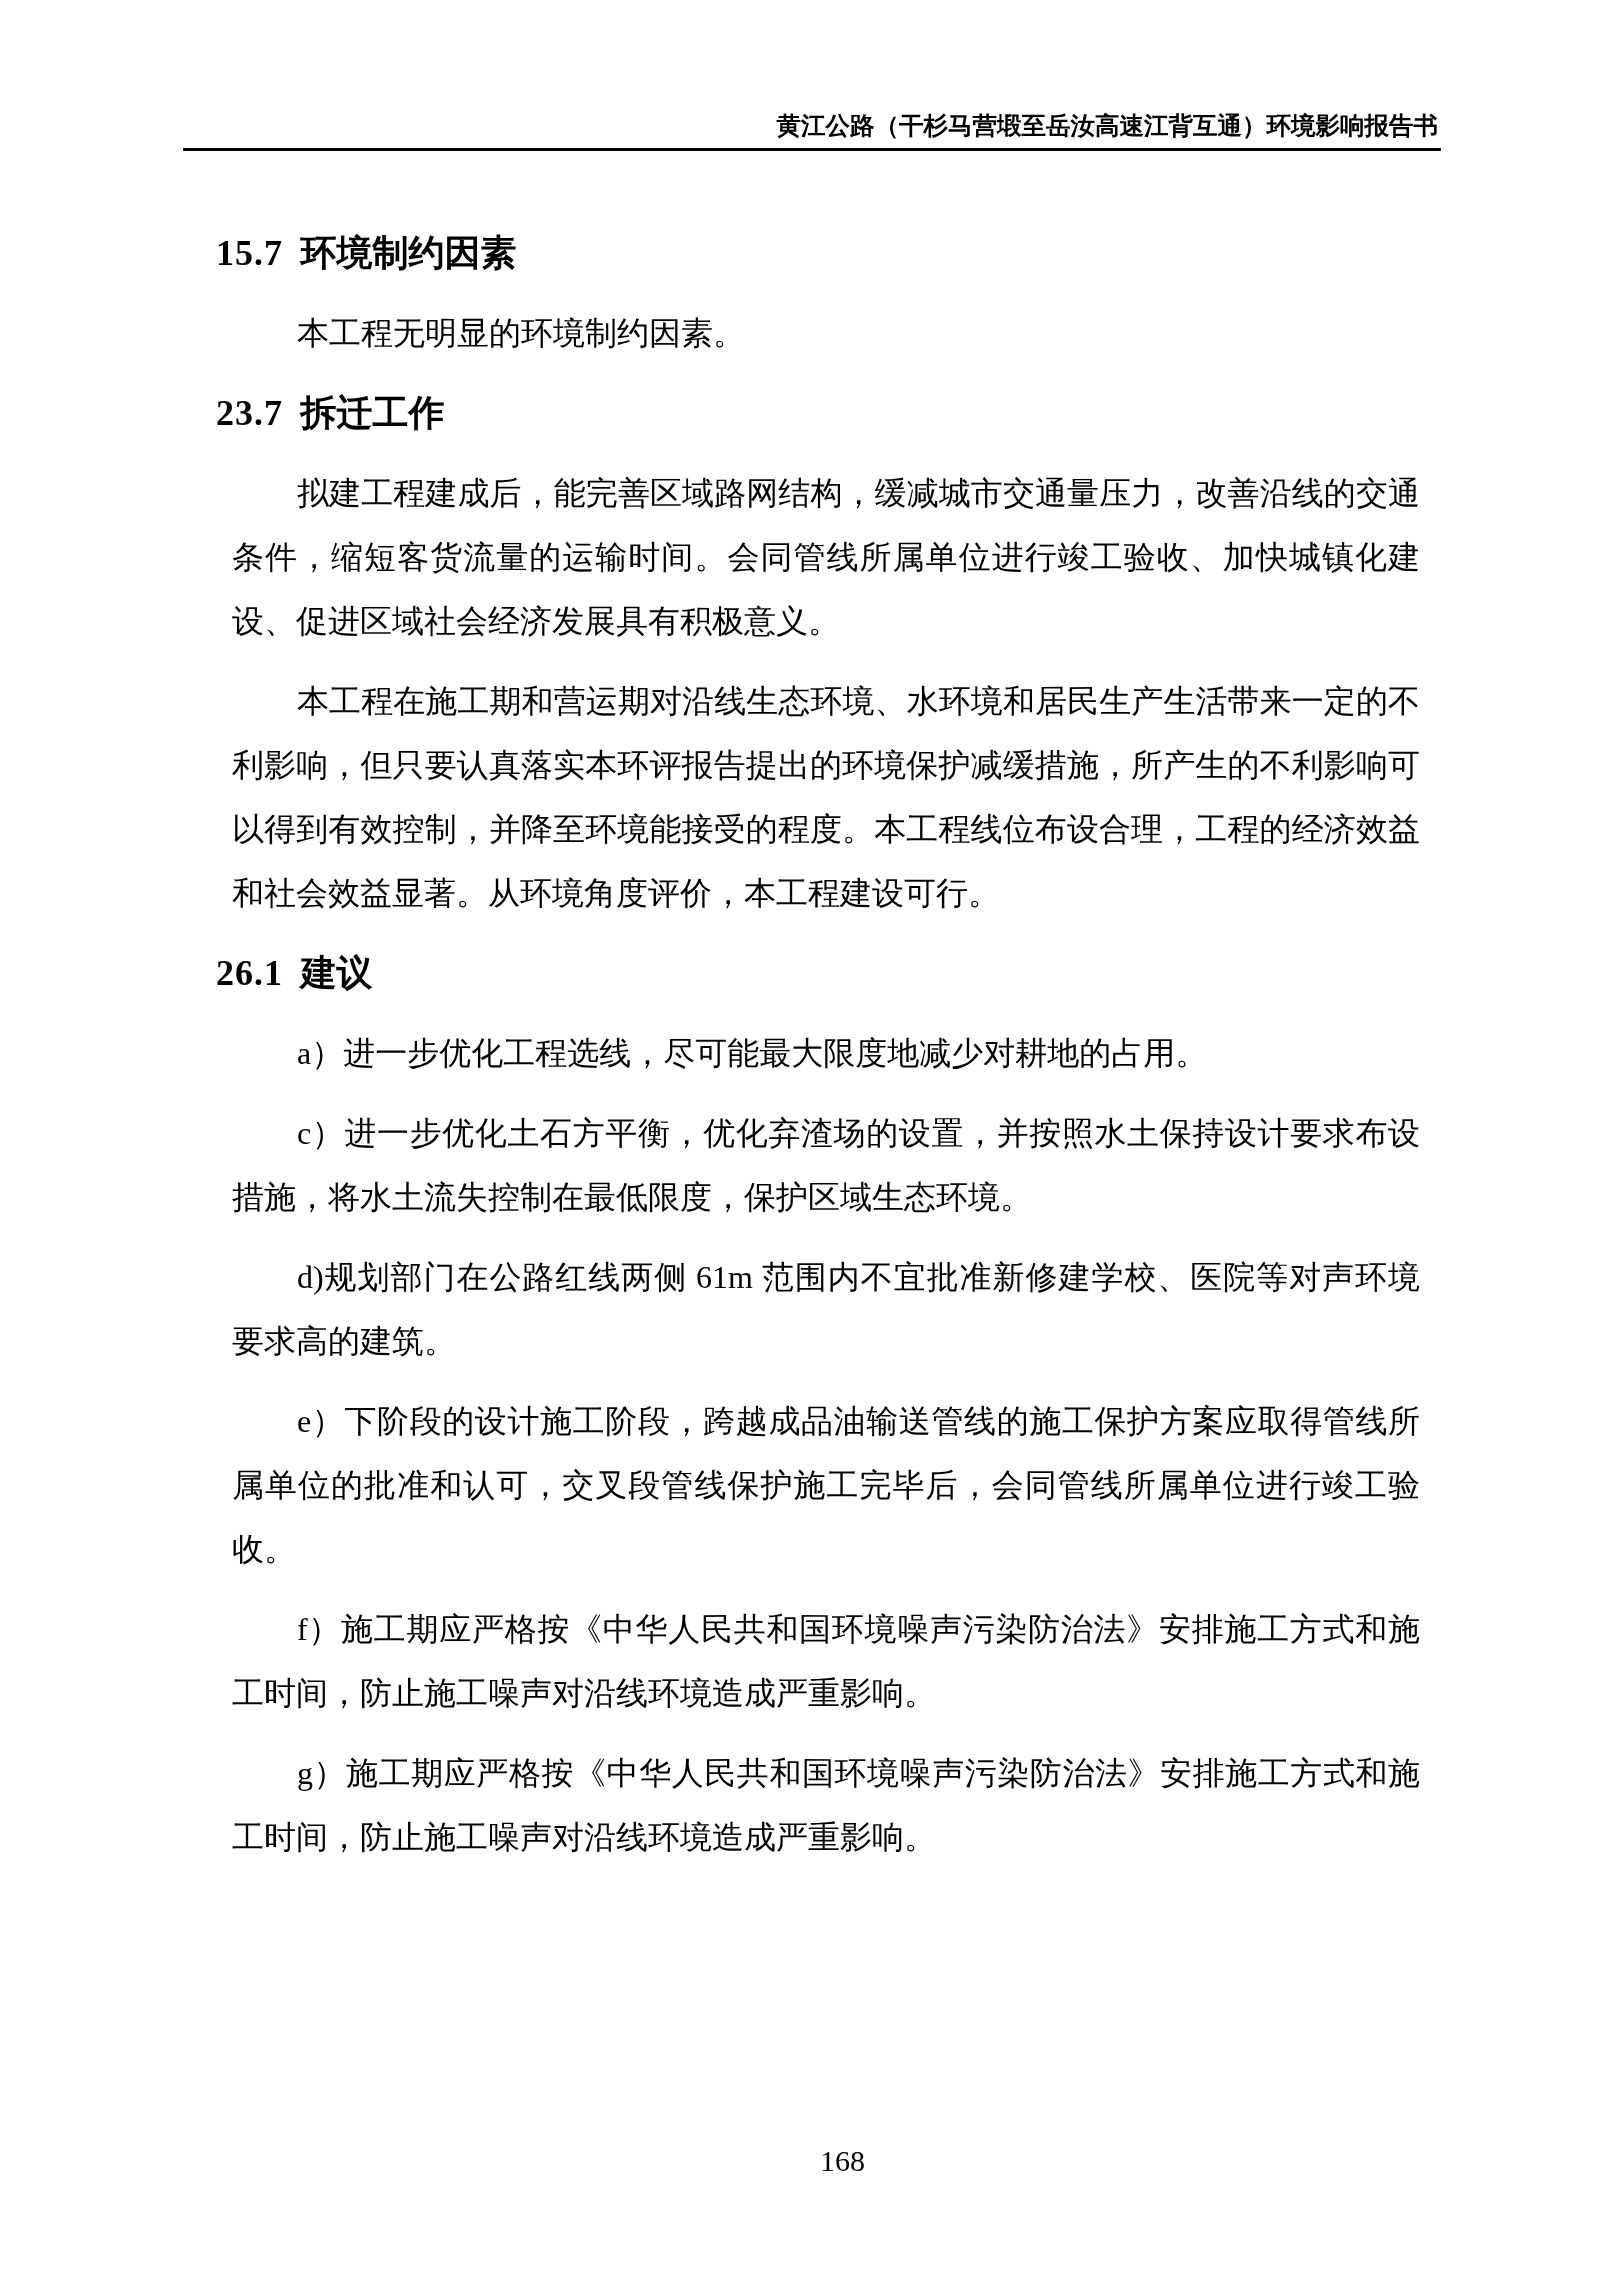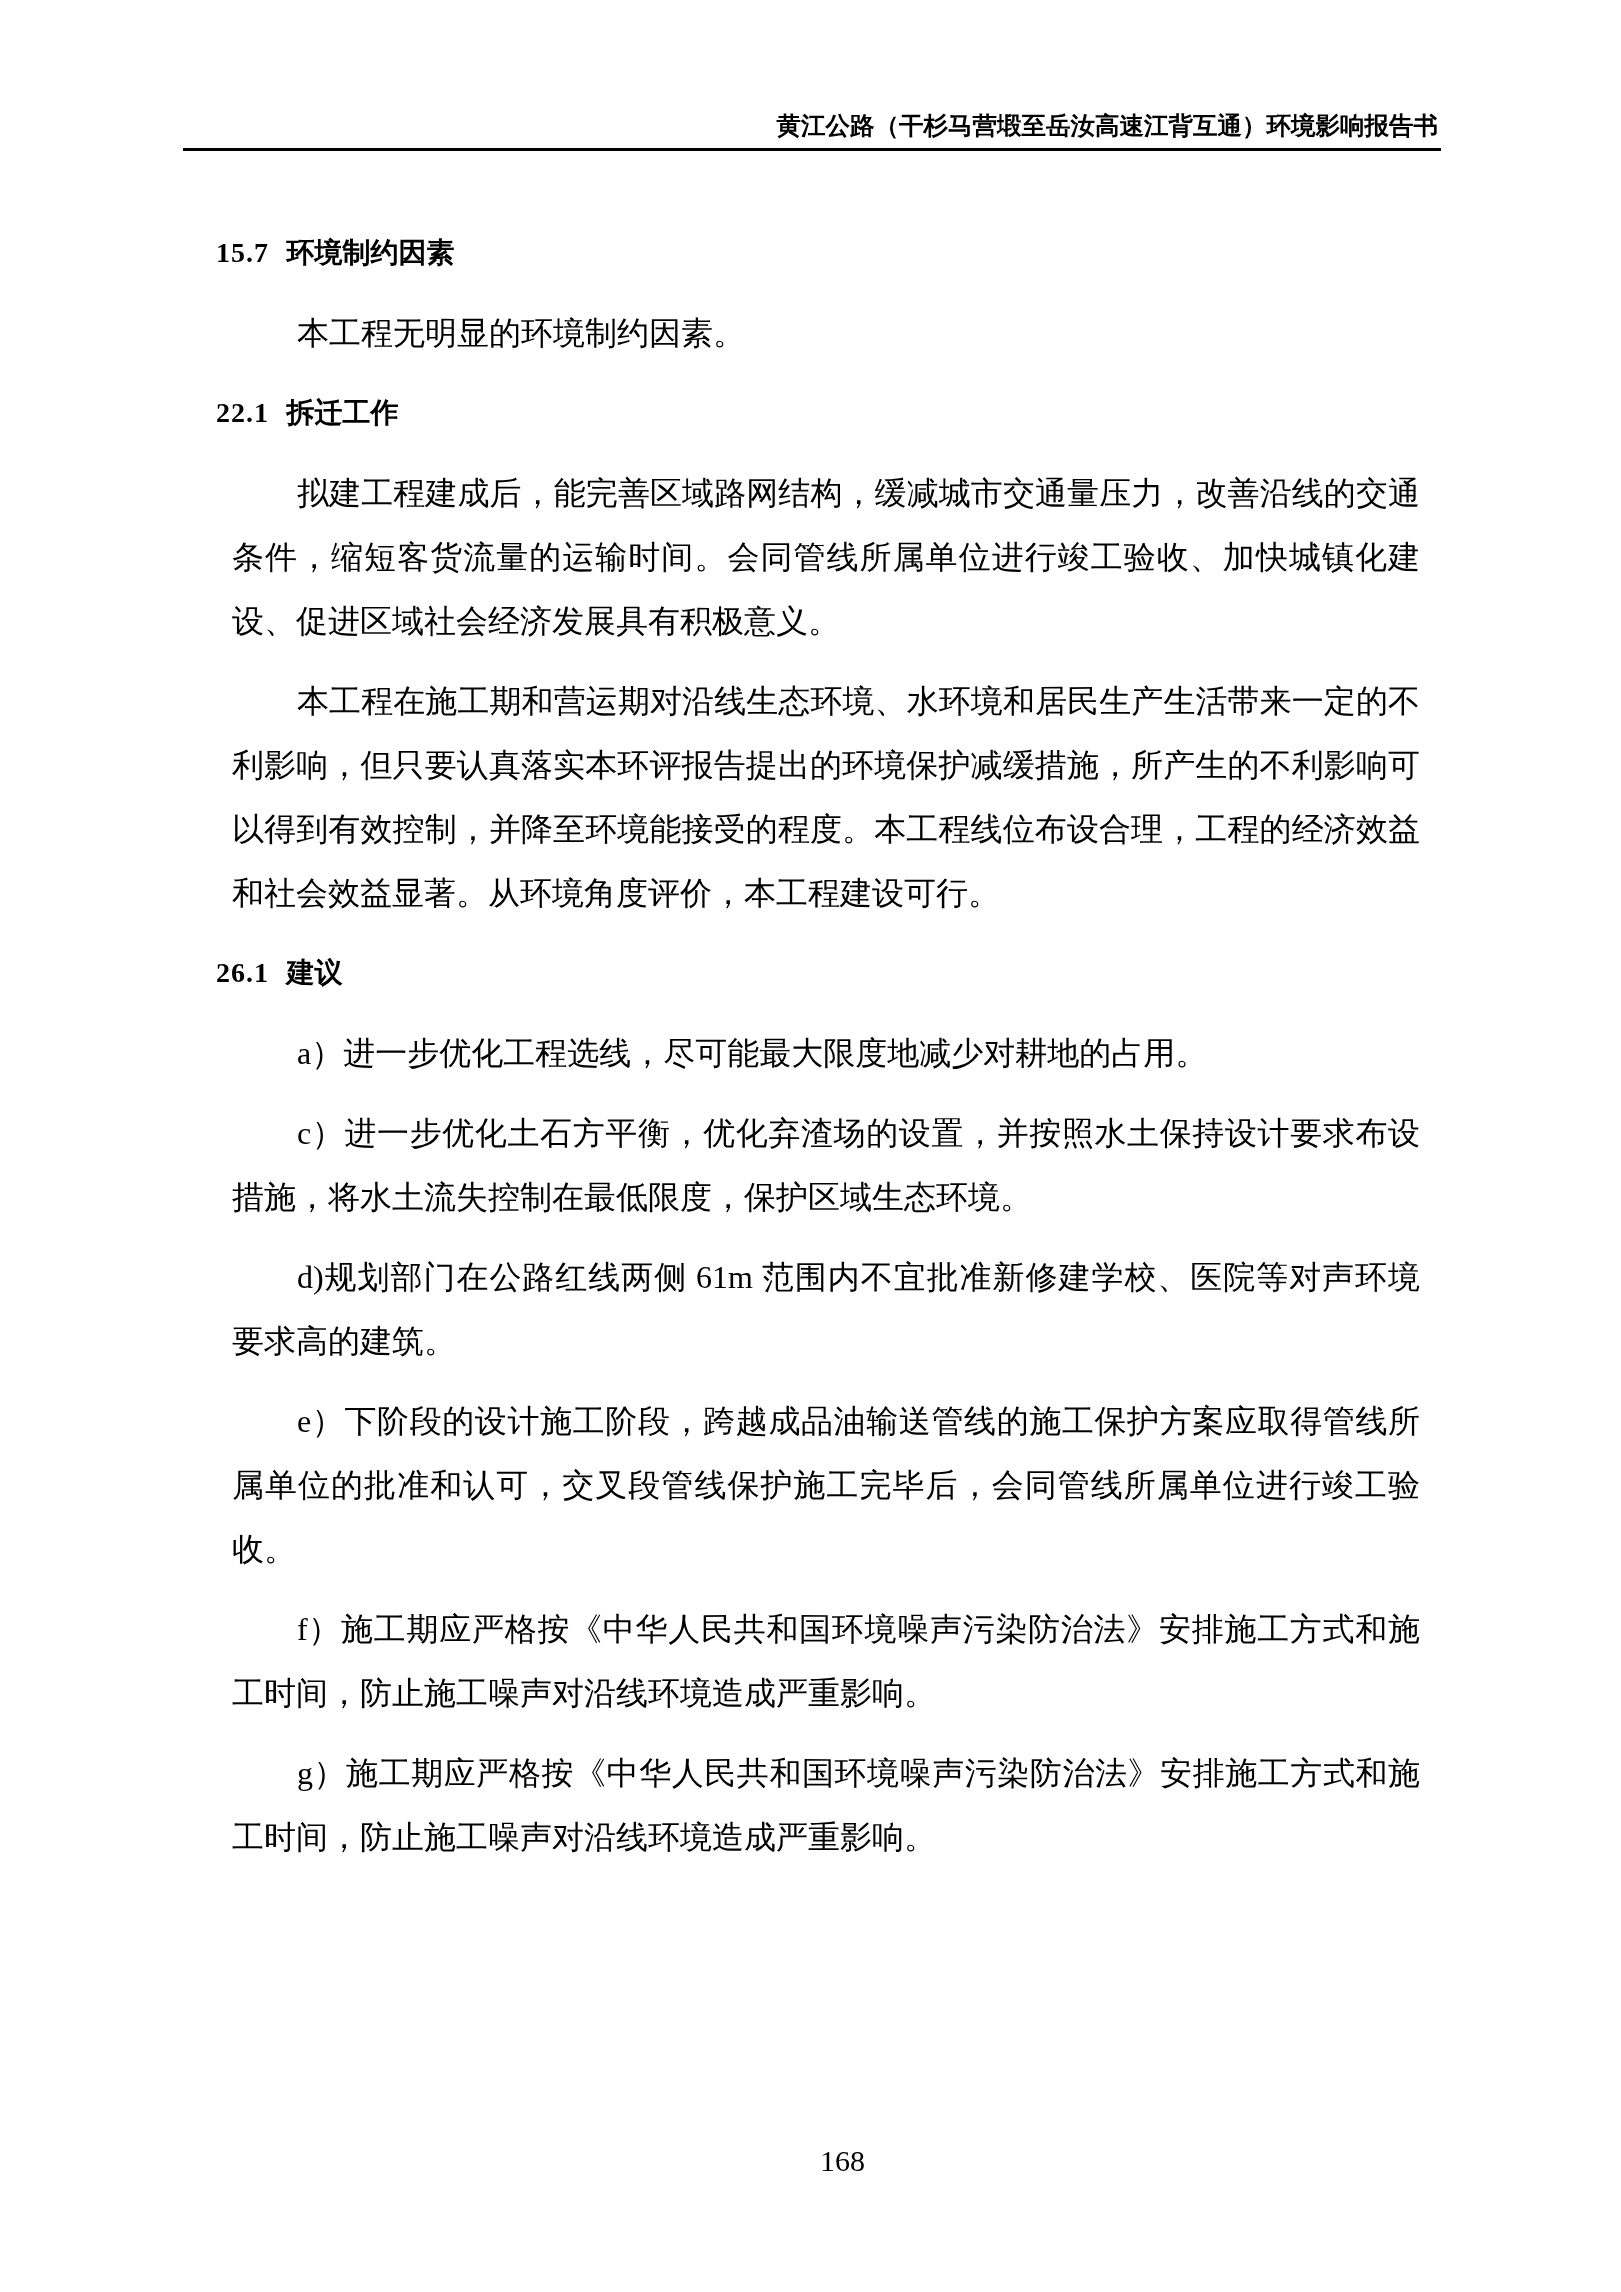--- a/index.html
+++ b/index.html
@@ -37,21 +37,21 @@
   }
   .content {
     position: absolute;
     top: 221px;
     left: 216px;
     width: 1220px;
   }
   .section-heading {
     margin: 0;
     padding: 0;
-    font-size: 28px;
+    font-size: 36px;
     line-height: 64px;
     font-weight: 700;
     font-family: "DejaVu Sans", "Liberation Sans", sans-serif;
     white-space: nowrap;
   }
   .heading-number {
     font-family: "Liberation Serif", "DejaVu Serif", serif;
     margin-right: 17.6px;
     letter-spacing: 1px;
   }
@@ -80,21 +80,21 @@
 
 <div class="page">
   <div class="header">
     <span>黄江公路（干杉马营塅至岳汝高速江背互通）环境影响报告书</span>
   </div>
   <div class="header-rule"></div>
 
   <main class="content" id="content">
       <h2 class="section-heading"><span class="heading-number">15.7</span><span class="heading-title">环境制约因素</span></h2>
       <p class="para">本工程无明显的环境制约因素。</p>
-      <h2 class="section-heading"><span class="heading-number">22.1</span><span class="heading-title">拆迁工作</span></h2>
+      <h2 class="section-heading"><span class="heading-number">23.7</span><span class="heading-title">拆迁工作</span></h2>
       <p class="para">拟建工程建成后，能完善区域路网结构，缓减城市交通量压力，改善沿线的交通条件，缩短客货流量的运输时间。会同管线所属单位进行竣工验收、加快城镇化建设、促进区域社会经济发展具有积极意义。</p>
       <p class="para">本工程在施工期和营运期对沿线生态环境、水环境和居民生产生活带来一定的不利影响，但只要认真落实本环评报告提出的环境保护减缓措施，所产生的不利影响可以得到有效控制，并降至环境能接受的程度。本工程线位布设合理，工程的经济效益和社会效益显著。从环境角度评价，本工程建设可行。</p>
       <h2 class="section-heading"><span class="heading-number">26.1</span><span class="heading-title">建议</span></h2>
       <p class="para">a）进一步优化工程选线，尽可能最大限度地减少对耕地的占用。</p>
       <p class="para">c）进一步优化土石方平衡，优化弃渣场的设置，并按照水土保持设计要求布设措施，将水土流失控制在最低限度，保护区域生态环境。</p>
       <p class="para">d)规划部门在公路红线两侧 61m 范围内不宜批准新修建学校、医院等对声环境要求高的建筑。</p>
       <p class="para">e）下阶段的设计施工阶段，跨越成品油输送管线的施工保护方案应取得管线所属单位的批准和认可，交叉段管线保护施工完毕后，会同管线所属单位进行竣工验收。</p>
       <p class="para">f）施工期应严格按《中华人民共和国环境噪声污染防治法》安排施工方式和施工时间，防止施工噪声对沿线环境造成严重影响。</p>
       <p class="para">g）施工期应严格按《中华人民共和国环境噪声污染防治法》安排施工方式和施工时间，防止施工噪声对沿线环境造成严重影响。</p>
     </main>

